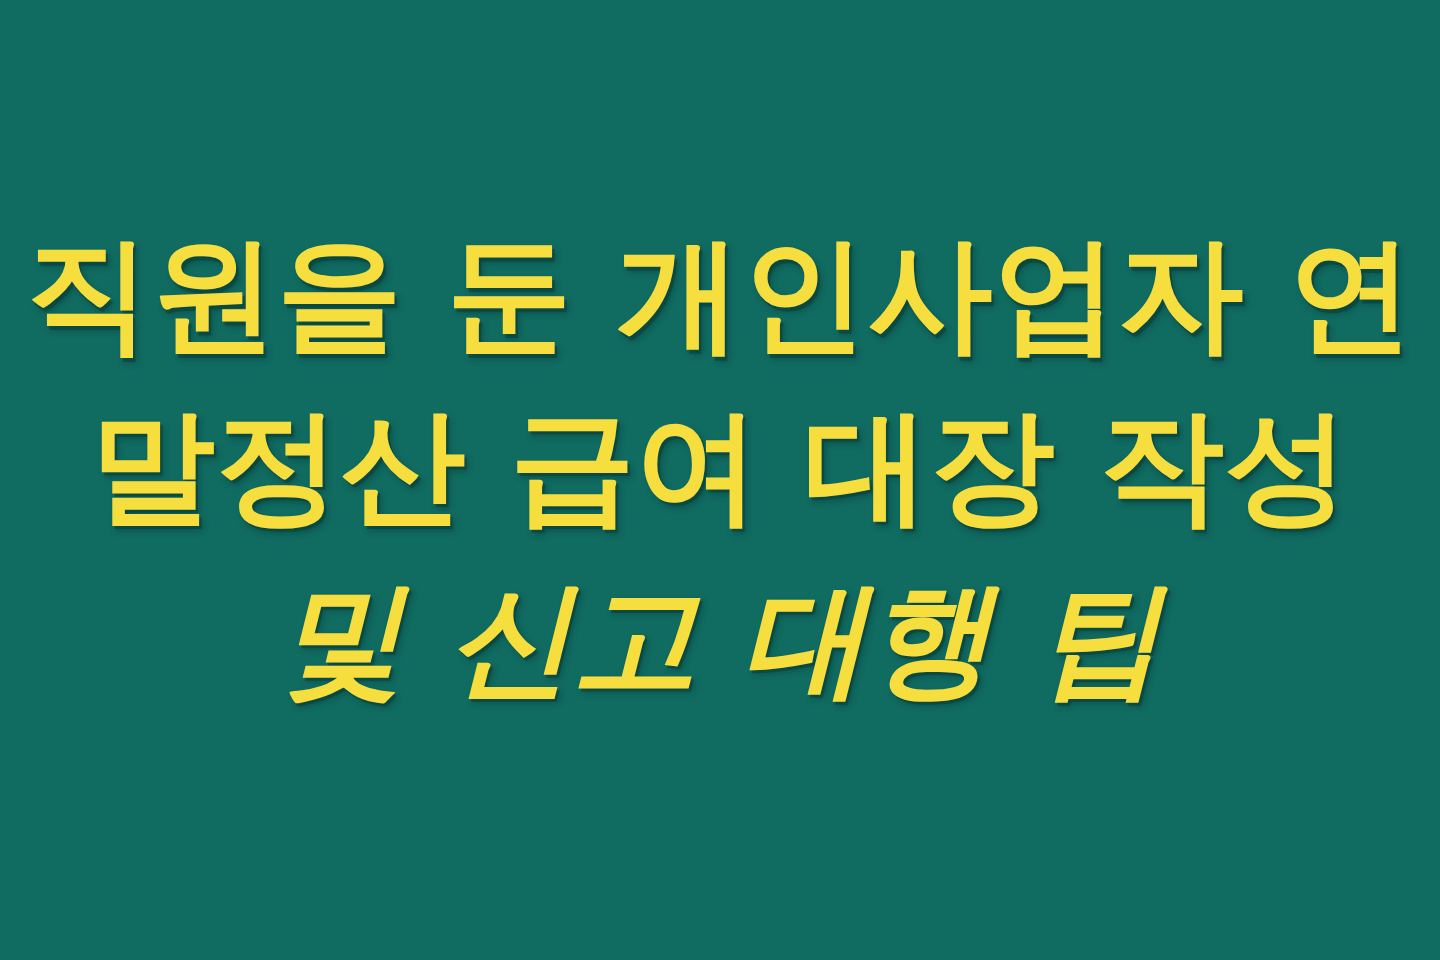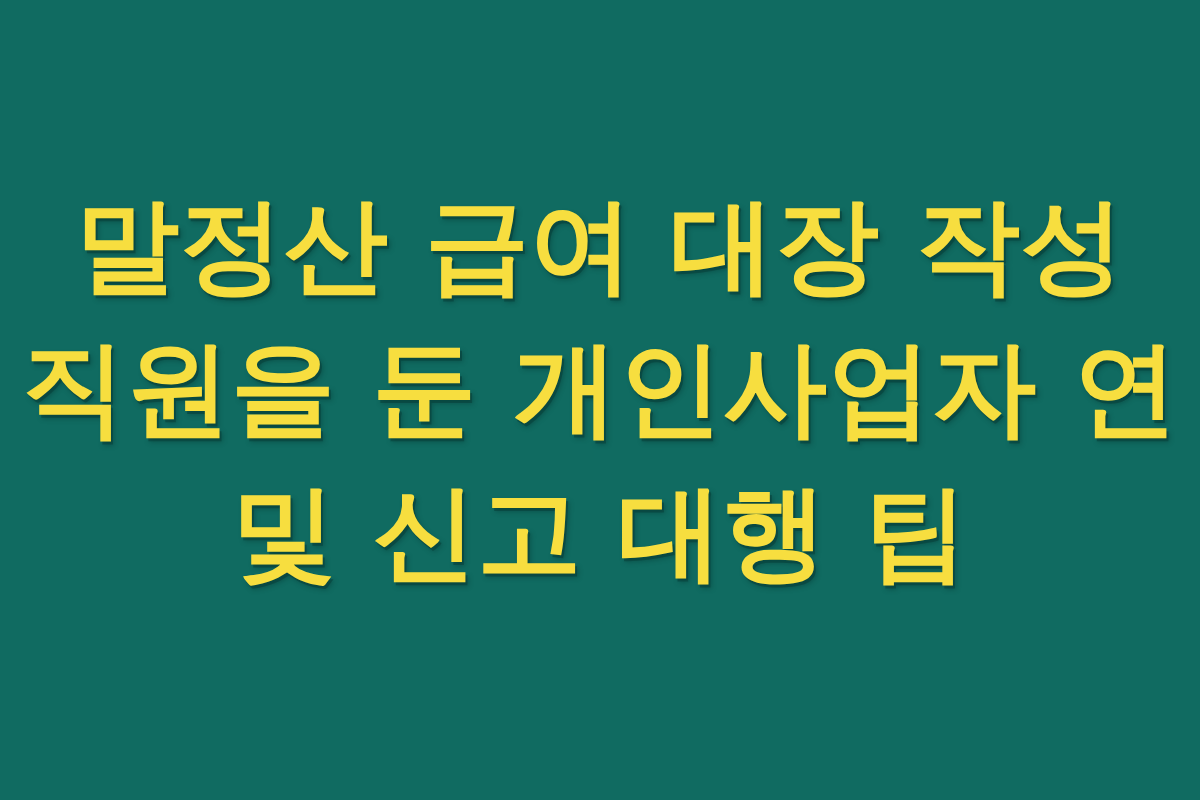--- a/index.html
+++ b/index.html
@@ -59,20 +59,20 @@
   .line-2 { letter-spacing: 0.004em; }
   .line-3 { letter-spacing: 0.004em; }
 </style>
 </head>
 <body>
 
 <div class="poster" style="background: rgb(16, 107, 97);">
 
   <div class="headline">
 
+    <span class="headline-line line-1" style="color: rgb(247, 222, 63);">직원을 둔 개인사업자 연</span>
+
     <span class="headline-line line-2" style="color: rgb(247, 222, 63);">말정산 급여 대장 작성</span>
 
-    <span class="headline-line line-1" style="color: rgb(247, 222, 63);">직원을 둔 개인사업자 연</span>
-
-    <span class="headline-line line-3" style="color: rgb(247, 222, 63);">및 신고 대행 팁</span>
+    <span class="headline-line line-3" style="color: rgb(247, 222, 63); font-style: italic;">및 신고 대행 팁</span>
 
   </div>
 </div>
 
 </body></html>

